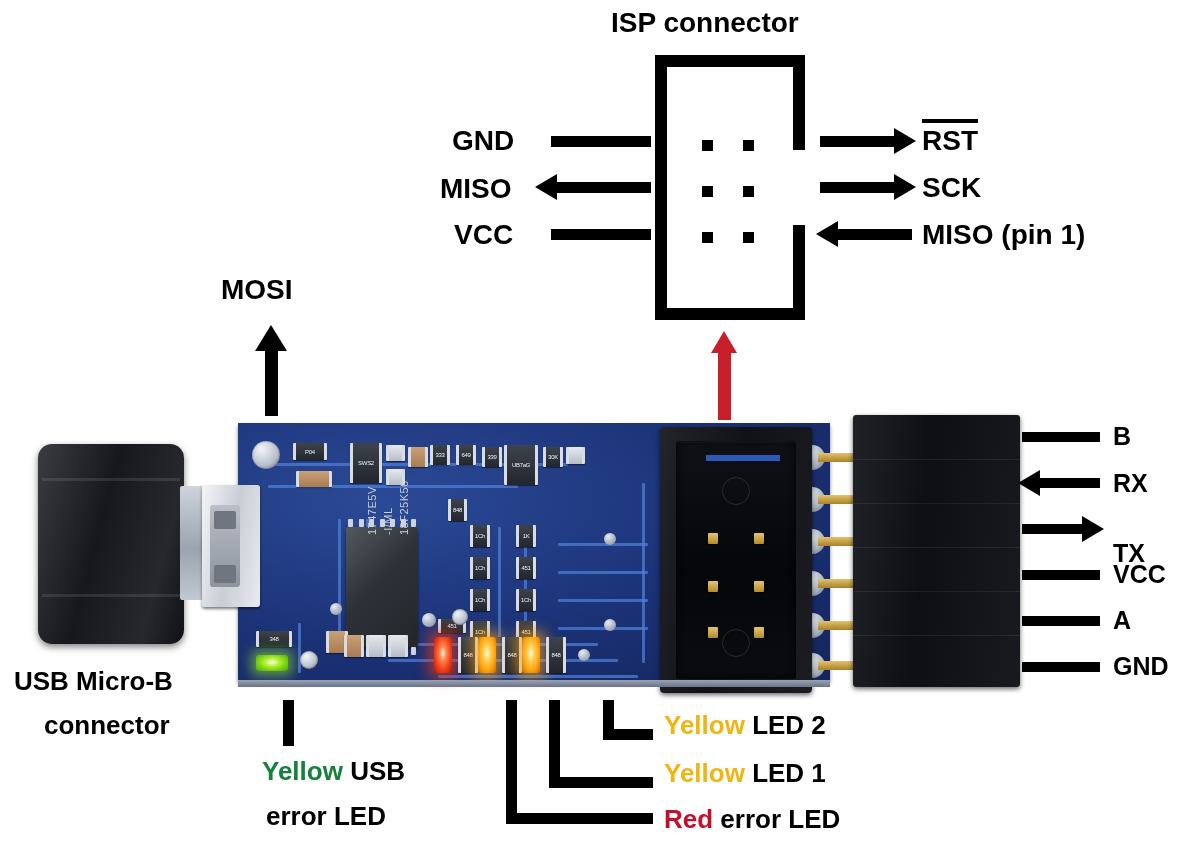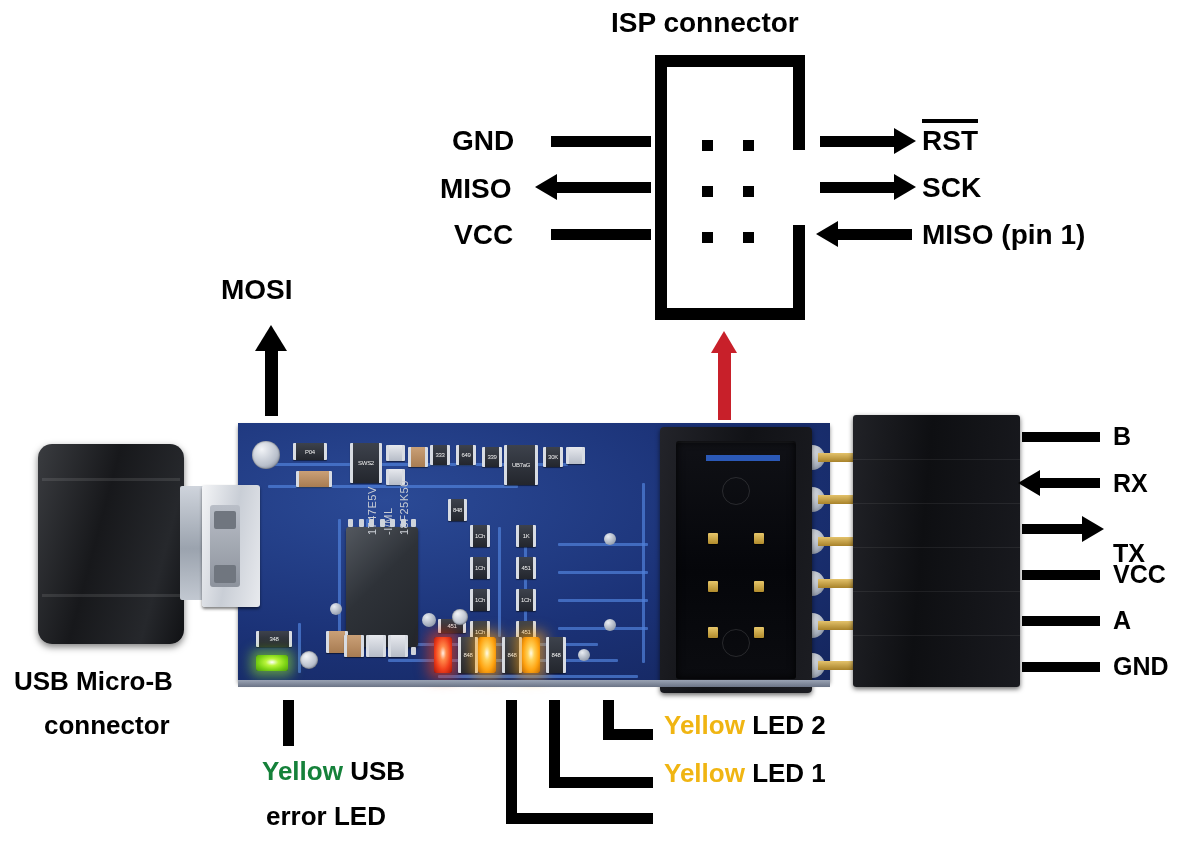--- a/index.html
+++ b/index.html
@@ -586,14 +586,15 @@
   <div class="bar" style="left:549px; top:700px; width:11px; height:88px;"></div>
   <div class="bar" style="left:549px; top:777px; width:104px; height:11px;"></div>
 
   <div class="bar" style="left:506px; top:700px; width:11px; height:124px;"></div>
   <div class="bar" style="left:506px; top:813px; width:147px; height:11px;"></div>
 
   <div class="lbl lbl-26" style="left:664px; top:712px;"><span class="c-yellow">Yellow</span><span> LED 2</span></div>
 
   <div class="lbl lbl-26" style="left:664px; top:760px;"><span class="c-yellow">Yellow</span><span> LED 1</span></div>
 
+  <div class="lbl lbl-26" style="left:664px; top:806px;"><span class="c-red">Red</span><span> error LED</span></div>
 
 </div>
 
 </body></html>

